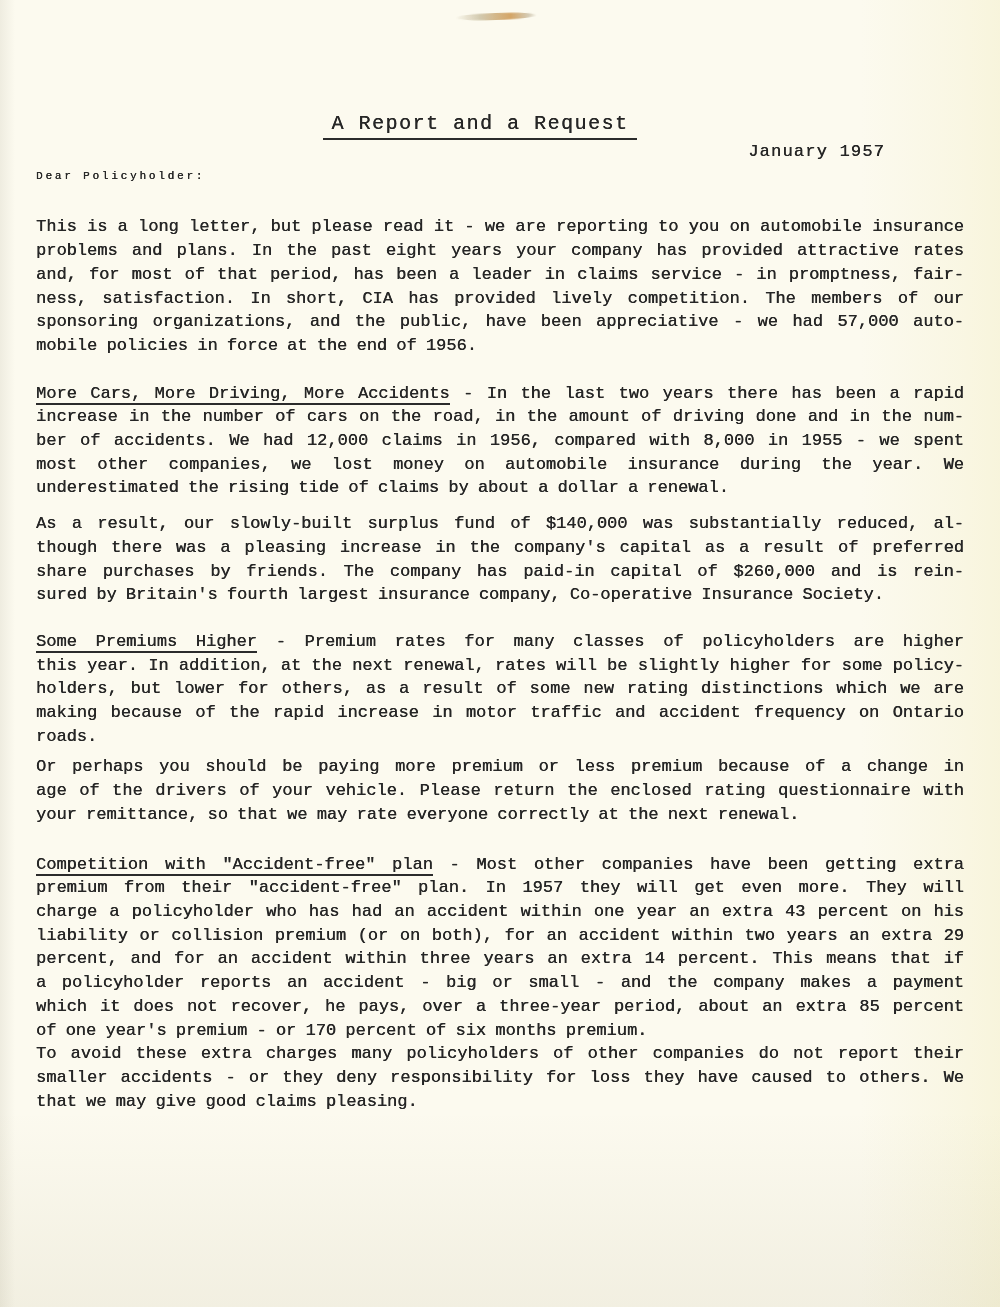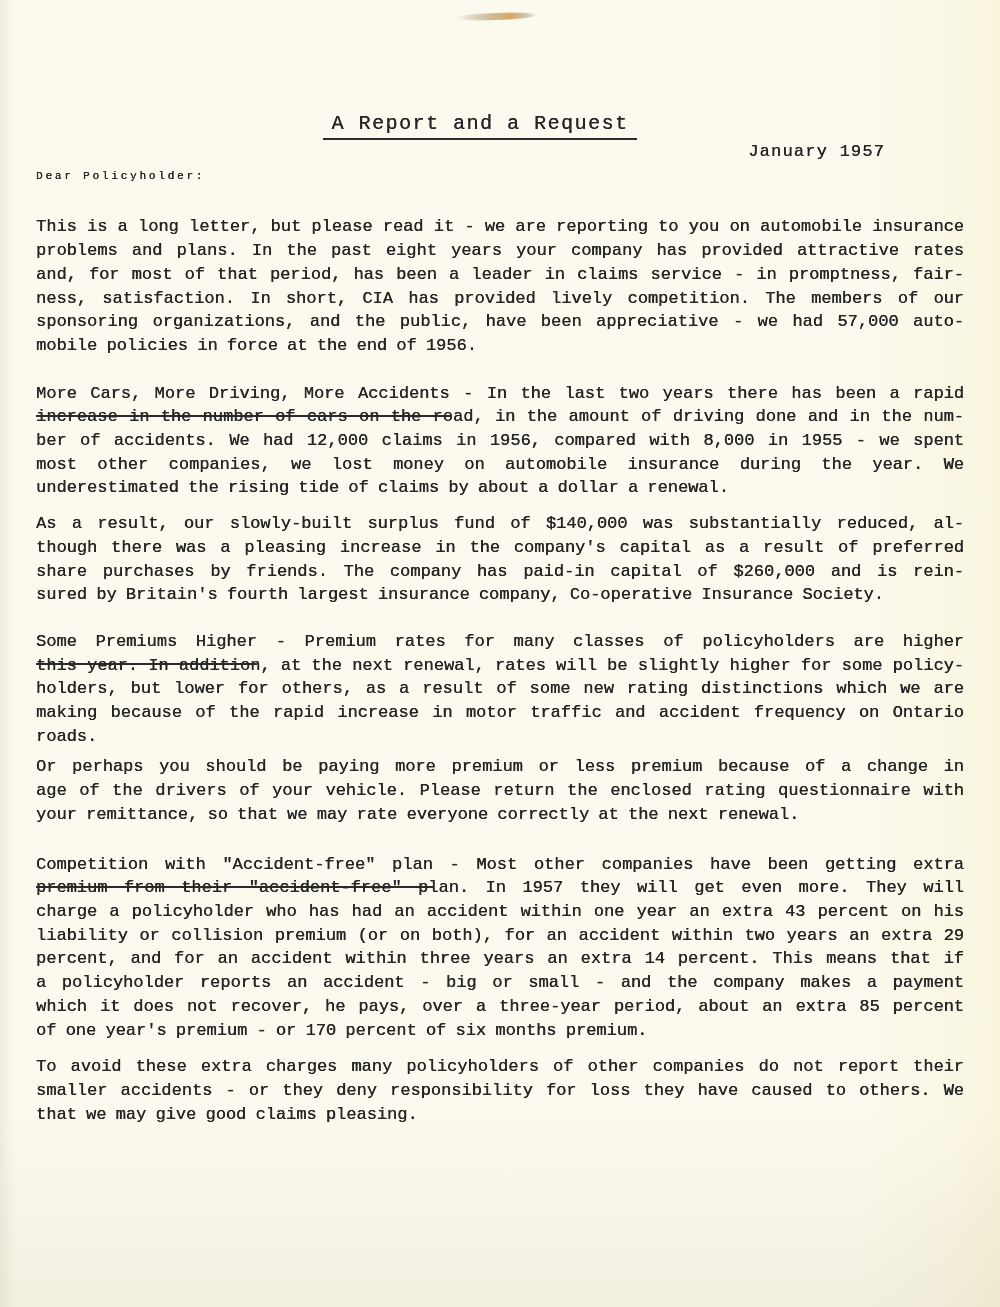--- a/index.html
+++ b/index.html
@@ -38,28 +38,28 @@
     margin-top: 1px; text-shadow: 0.3px 0 0 currentColor;
   }
   .para { margin: 0; }
   .line {
     font-size: 17px; line-height: 23.7px; word-spacing: -1px;
     text-align: justify; text-align-last: justify;
     text-shadow: 0.3px 0 0 currentColor;
     white-space: normal;
   }
   .line.last { text-align-last: left; }
-  .hd { border-bottom: 2px solid #2b2b2b; padding-bottom: 12px; }
+  .hd { border-bottom: 2px solid #2b2b2b; padding-bottom: 0; }
   .p1 { margin-top: 27px; }
   .p2 { margin-top: 24px; }
   .p3 { margin-top: 12px; }
   .p4 { margin-top: 23px; }
   .p5 { margin-top: 7px; }
   .p6 { margin-top: 26px; }
-  .p7 { margin-top: 13px; }
+  .p7 { margin-top: 0; }
 </style>
 </head>
 <body>
 
 <div class="smudge"></div>
 
 <div class="page">
 
   <div class="title-row"><span class="title">A Report and a Request</span></div>
 

